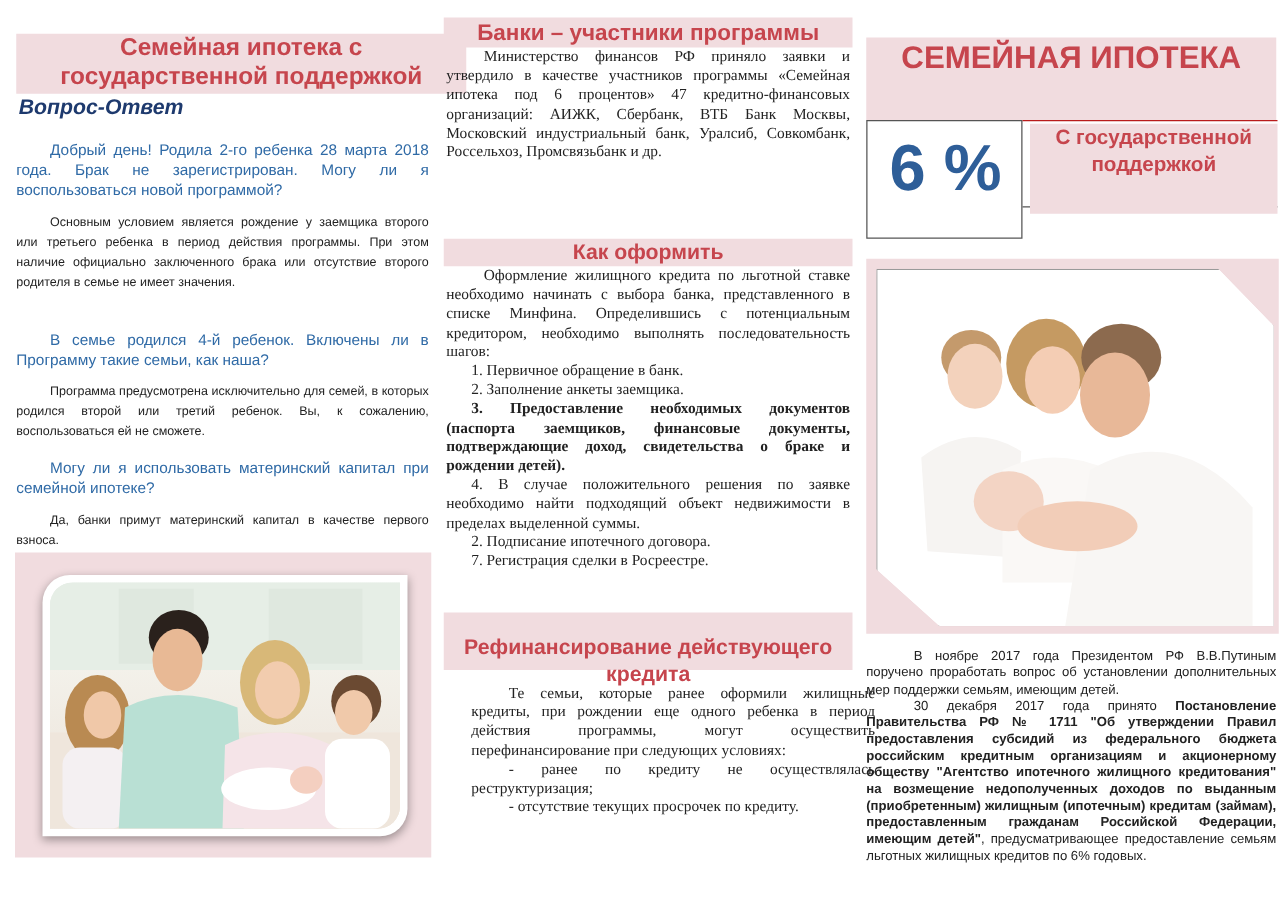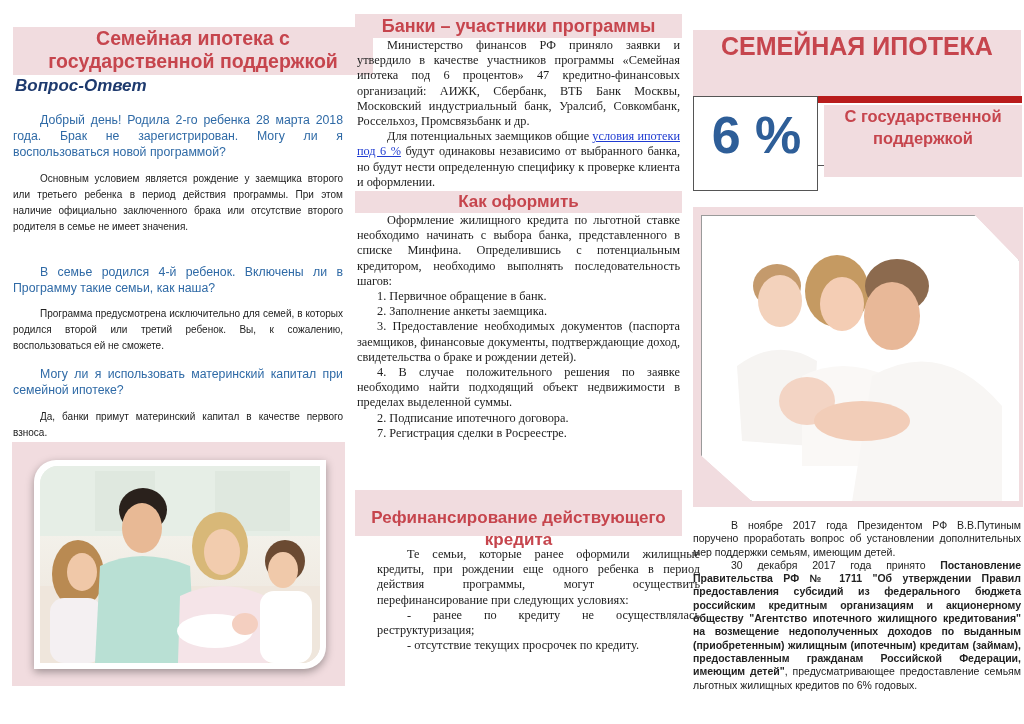--- a/index.html
+++ b/index.html
@@ -63,21 +63,21 @@
   #percent-box {
     position: absolute; left: 693px; top: 96px; width: 125px; height: 95px;
     border: 1px solid #555; background: #fff;
   }
   #percent-value {
     position: absolute; left: 0; top: 8px; width: 125px; text-align: center;
     font-size: 52px; font-weight: bold; color: #2e5e98;
   }
   #right-sub-box {
     position: absolute; left: 818px; top: 96px; width: 204px; height: 70px;
-    border-top: 7px solid #b91c1c; border-bottom: 1px solid #555;
+    border-top: 1px solid #b91c1c; border-bottom: 1px solid #555;
   }
   #right-sub {
     position: absolute; left: 6px; top: 2px; width: 198px; height: 72px;
     text-align: center; font-size: 16.5px; font-weight: bold; line-height: 22px;
   }
   #right-photo-panel {
     position: absolute; left: 693px; top: 207px; width: 330px; height: 300px;
   }
   #right-photo-frame {
     position: absolute; left: 8px; top: 8px; width: 318px; height: 286px;
@@ -138,29 +138,28 @@
         </svg>
       </div>
     </div>
   </div>
 </section>
 
 <section>
   <h2 class="mid-head pink red" style="top:14px; height:24px; font-size:18px; line-height:24px;">Банки – участники программы</h2>
   <div class="mid-text" style="top:38px;">
     <p>Министерство финансов РФ приняло заявки и утвердило в качестве участников программы «Семейная ипотека под 6 процентов» 47 кредитно-финансовых организаций: АИЖК, Сбербанк, ВТБ Банк Москвы, Московский индустриальный банк, Уралсиб, Совкомбанк, Россельхоз, Промсвязьбанк и др.</p>
-    <p><span>Для потенциальных заемщиков общие </span><a class="link">условия ипотеки под 6 %</a><span> будут одинаковы независимо от выбранного банка, но будут нести определенную специфику к проверке клиента и оформлении.</span></p>
   </div>
 
   <h2 class="mid-head pink red" style="top:191px; height:22px; font-size:17px; line-height:22px;">Как оформить</h2>
   <div class="mid-text" style="top:213px;">
     <p>Оформление жилищного кредита по льготной ставке необходимо начинать с выбора банка, представленного в списке Минфина. Определившись с потенциальным кредитором, необходимо выполнять последовательность шагов:</p>
     <p class="li">1.  Первичное обращение в банк.</p>
     <p class="li">2.  Заполнение анкеты заемщика.</p>
-    <p style="text-indent:20px;">3. Предоставление необходимых документов (паспорта заемщиков, финансовые документы, подтверждающие доход, свидетельства о браке и рождении детей).</p>
+    <p style="text-indent:20px;font-weight:bold;">3. Предоставление необходимых документов (паспорта заемщиков, финансовые документы, подтверждающие доход, свидетельства о браке и рождении детей).</p>
     <p style="text-indent:20px;">4. В случае положительного решения по заявке необходимо найти подходящий объект недвижимости в пределах выделенной суммы.</p>
     <p class="li">2.  Подписание ипотечного договора.</p>
     <p class="li">7.  Регистрация сделки в Росреестре.</p>
   </div>
 
   <h2 class="mid-head pink red" style="top:490px; height:46px; font-size:17px; line-height:22px; padding-top:17px;">Рефинансирование действующего кредита</h2>
   <div class="mid-text" style="top:547px;margin-left:20px;">
     <p>Те семьи, которые ранее оформили жилищные кредиты, при рождении еще одного ребенка в период действия программы, могут осуществить перефинансирование при следующих условиях:</p>
     <p>- ранее по кредиту не осуществлялась реструктуризация;</p>
     <p>- отсутствие текущих просрочек по кредиту.</p>

